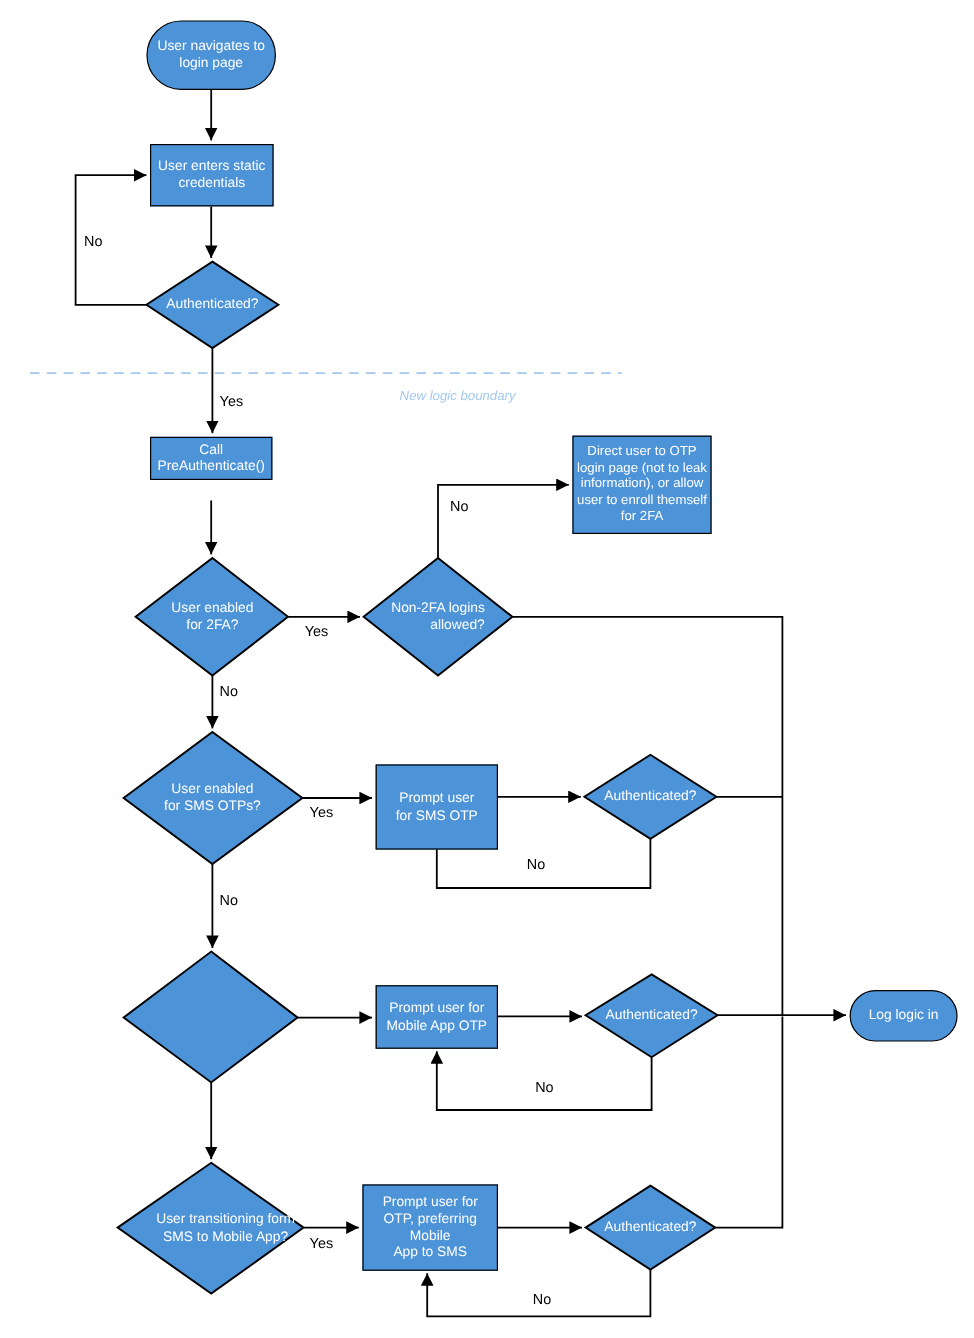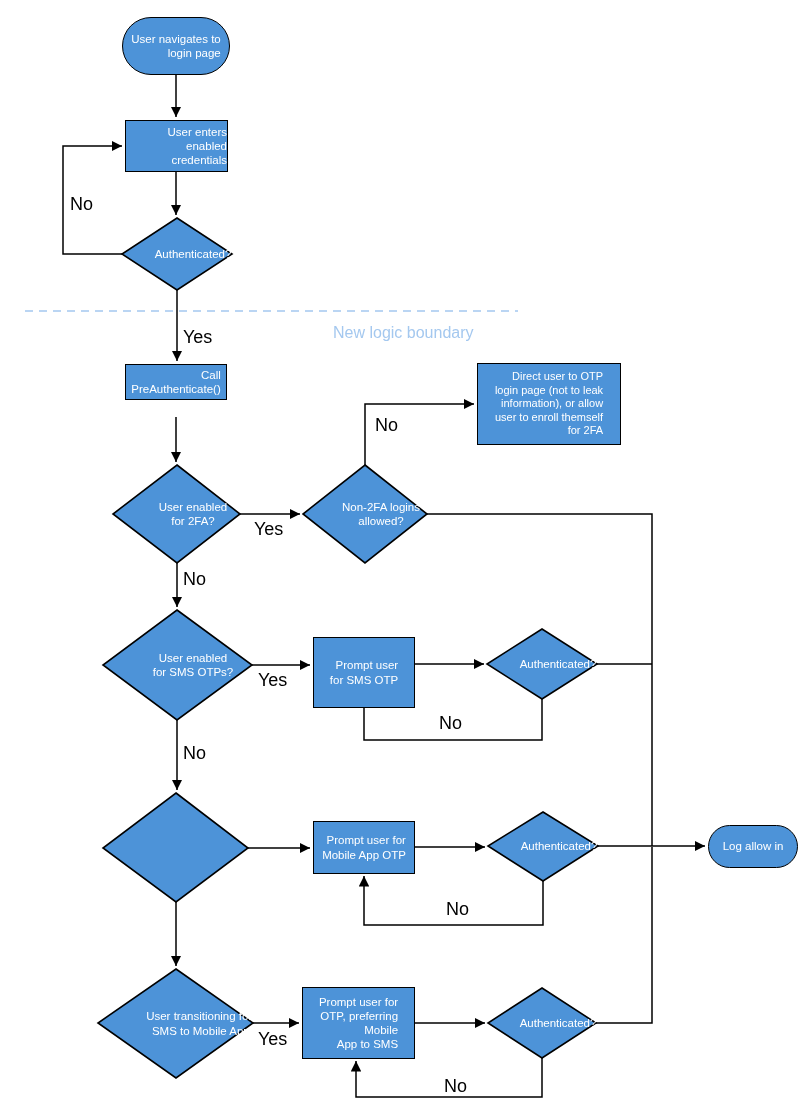--- a/index.html
+++ b/index.html
@@ -12,30 +12,30 @@
   .canvas{
     position:relative;width:812px;height:1115px;background:#ffffff;
     font-family:"Liberation Sans",sans-serif;overflow:hidden;
   }
   svg.layer{position:absolute;left:0;top:0;width:812px;height:1115px;}
   .edge{fill:none;stroke:var(--line);stroke-width:1.5;}
   .boundary-line{fill:none;stroke:var(--boundary);stroke-width:1.5;stroke-dasharray:8 6;}
   .diamond{fill:var(--node-fill);stroke:var(--line);stroke-width:1.6;}
   .node{
     position:absolute;box-sizing:border-box;display:flex;align-items:center;justify-content:center;
-    text-align:right;color:var(--node-text);font-size:11.5px;line-height:1.24;white-space:pre-line;
+    text-align:center;color:var(--node-text);font-size:11.5px;line-height:1.24;white-space:pre-line;
   }
   .proc{background:var(--node-fill);border:1.6px solid var(--line);}
   .term{background:var(--node-fill);border:1.6px solid var(--line);}
   .dlabel{
     position:absolute;display:flex;align-items:center;justify-content:center;text-align:center;
-    color:var(--node-text);font-size:11.5px;line-height:1.24;white-space:pre-line;pointer-events:none;margin-left:16px;
+    color:var(--node-text);font-size:11.5px;line-height:1.24;white-space:pre-line;pointer-events:none;
   }
-  .elabel{position:absolute;color:#000;font-size:18px;white-space:nowrap;}
-  .blabel{position:absolute;color:var(--boundary);font-size:16px;white-space:nowrap;}
+  .elabel{position:absolute;color:#000;font-size:12px;white-space:nowrap;}
+  .blabel{position:absolute;color:var(--boundary);font-size:11px;white-space:nowrap;font-style:italic;}
 </style>
 </head>
 <body>
 
 <div class="canvas">
 
   <svg class="layer">
     <defs>
       <marker id="arrow" viewBox="0 0 10 10" refX="10" refY="5" markerWidth="7" markerHeight="7" orient="auto">
         <path d="M0,0 L10,5 L0,10 Z" fill="#000"></path>
@@ -74,43 +74,43 @@
     <polygon class="diamond" points="177,610 252,665 177,720 103,665"></polygon>
     <polygon class="diamond" points="542,629 597,664 542,699 487,664"></polygon>
     <polygon class="diamond" points="176,793 248,848 176,902 103,848"></polygon>
     <polygon class="diamond" points="543,812 598,846 543,881 488,846"></polygon>
     <polygon class="diamond" points="176,969 253,1023 176,1078 98,1023"></polygon>
     <polygon class="diamond" points="542,988 596,1023 542,1058 488,1023"></polygon>
   </svg>
 
   <div class="node term" style="left:122px;top:17px;width:108px;height:58px;border-radius:29px;">User navigates to
 login page</div>
-  <div class="node proc" style="left:125px;top:120px;width:103px;height:52px;">User enters enabled
+  <div class="node proc" style="left:125px;top:120px;width:103px;height:52px;">User enters static
 credentials</div>
   <div class="node proc" style="left:125px;top:364px;width:102px;height:36px;">Call
 PreAuthenticate()</div>
-  <div class="node proc" style="left:477px;top:363px;width:144px;height:82px;font-size:11px;">Direct user to OTP
+  <div class="node proc" style="left:477px;top:363px;width:116px;height:82px;font-size:11px;">Direct user to OTP
 login page (not to leak
 information), or allow
 user to enroll themself
 for 2FA</div>
   <div class="node proc" style="left:313px;top:637px;width:102px;height:71px;">Prompt user
 for SMS OTP</div>
   <div class="node proc" style="left:313px;top:821px;width:102px;height:53px;">Prompt user for
 Mobile App OTP</div>
   <div class="node proc" style="left:302px;top:987px;width:113px;height:72px;">Prompt user for
 OTP, preferring
 Mobile
 App to SMS</div>
-  <div class="node term" style="left:708px;top:825px;width:90px;height:43px;border-radius:22px;">Log allow in</div>
+  <div class="node term" style="left:708px;top:825px;width:90px;height:43px;border-radius:22px;">Log logic in</div>
 
   <div class="dlabel" style="left:122px;top:218px;width:110px;height:72px;">Authenticated?</div>
   <div class="dlabel" style="left:117px;top:465px;width:120px;height:98px;">User enabled
 for 2FA?</div>
-  <div class="dlabel" style="left:305px;top:465px;width:120px;height:98px;">Non-2FA logins
+  <div class="dlabel" style="left:305px;top:465px;width:120px;height:98px;text-align:right;">Non-2FA logins
 allowed?</div>
   <div class="dlabel" style="left:108px;top:610px;width:138px;height:110px;">User enabled
 for SMS OTPs?</div>
   <div class="dlabel" style="left:487px;top:629px;width:110px;height:70px;">Authenticated?</div>
   <div class="dlabel" style="left:488px;top:812px;width:110px;height:69px;">Authenticated?</div>
   <div class="dlabel" style="left:113px;top:969px;width:150px;height:109px;">User transitioning form
 SMS to Mobile App?</div>
   <div class="dlabel" style="left:488px;top:988px;width:108px;height:70px;">Authenticated?</div>
 
   <div class="elabel" style="left:70px;top:194px;">No</div>

